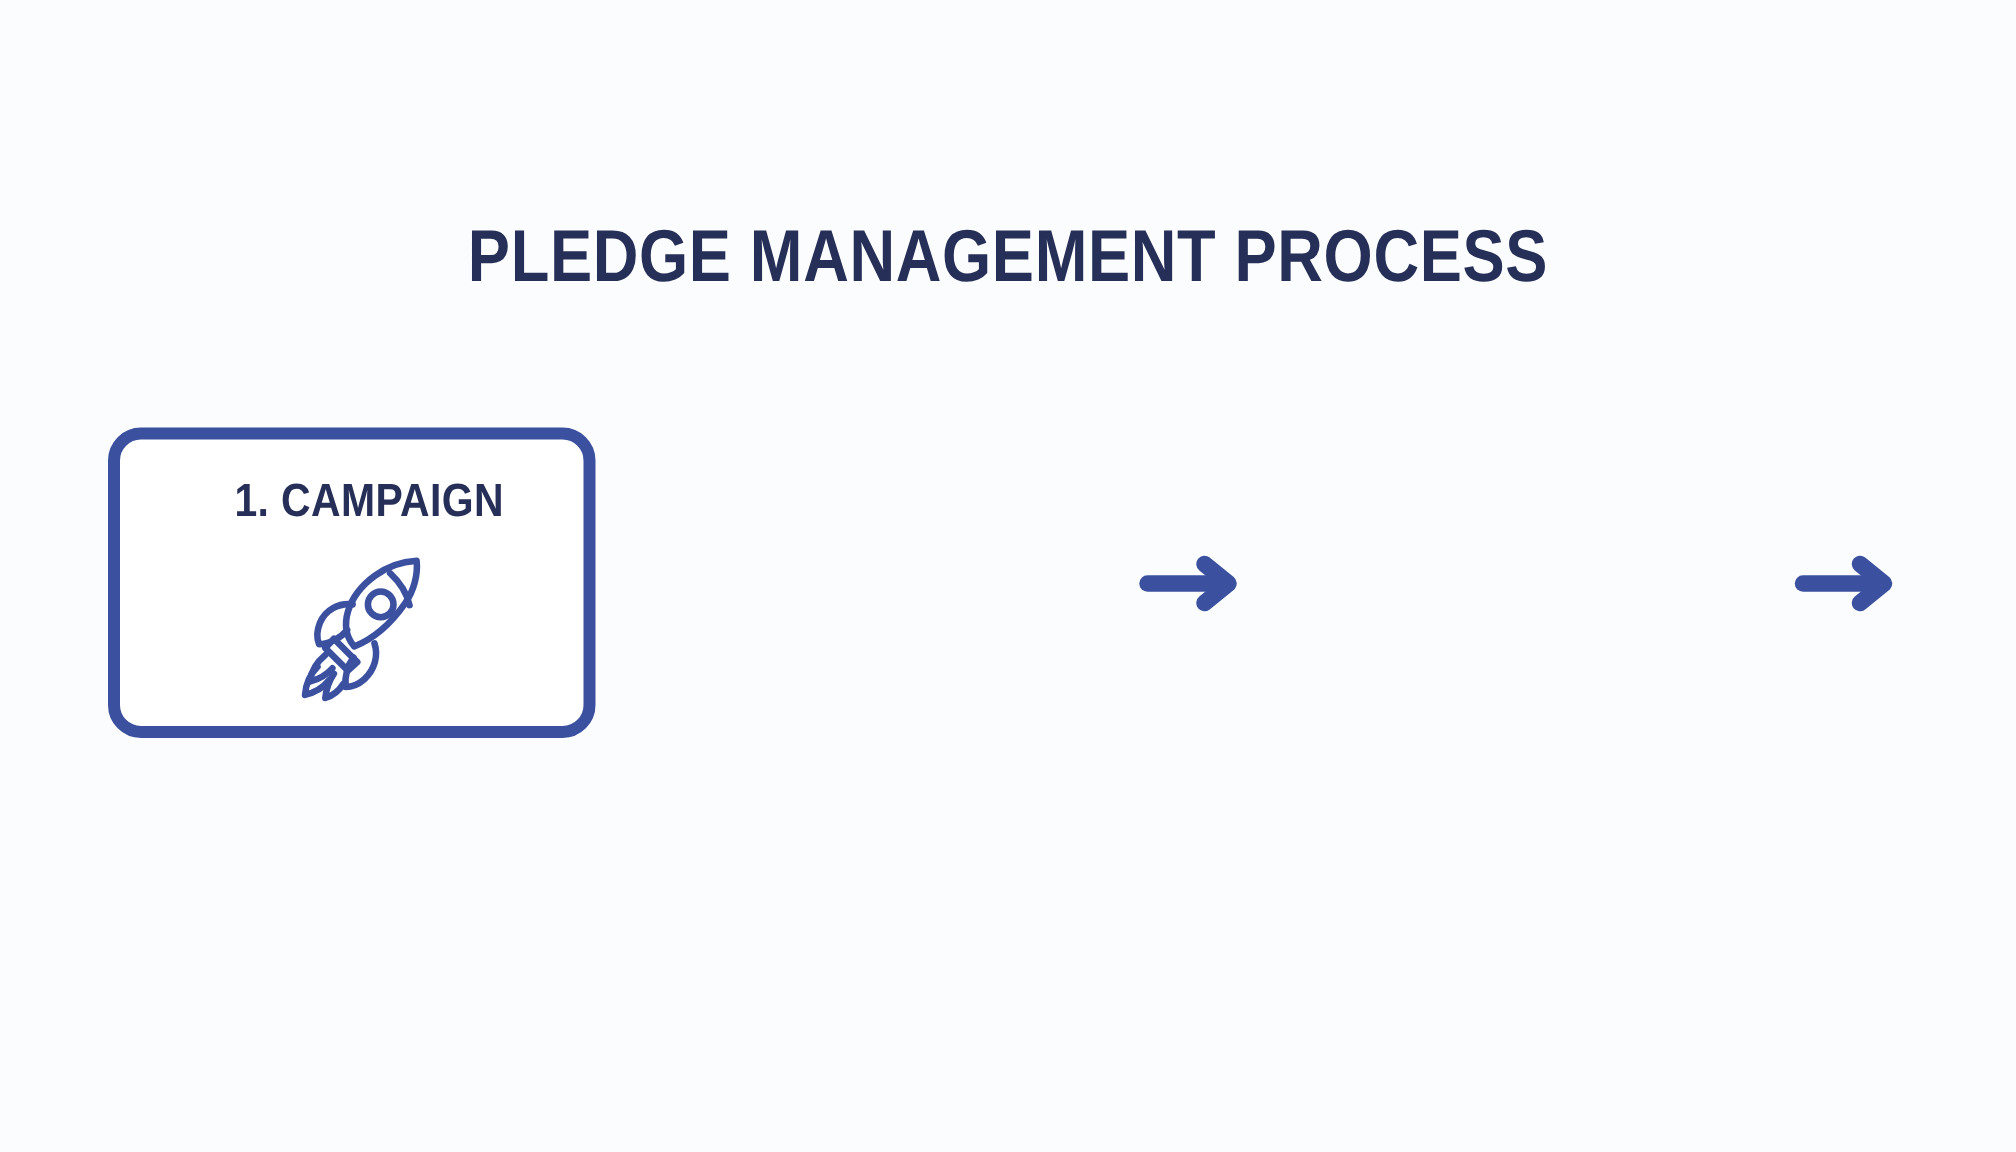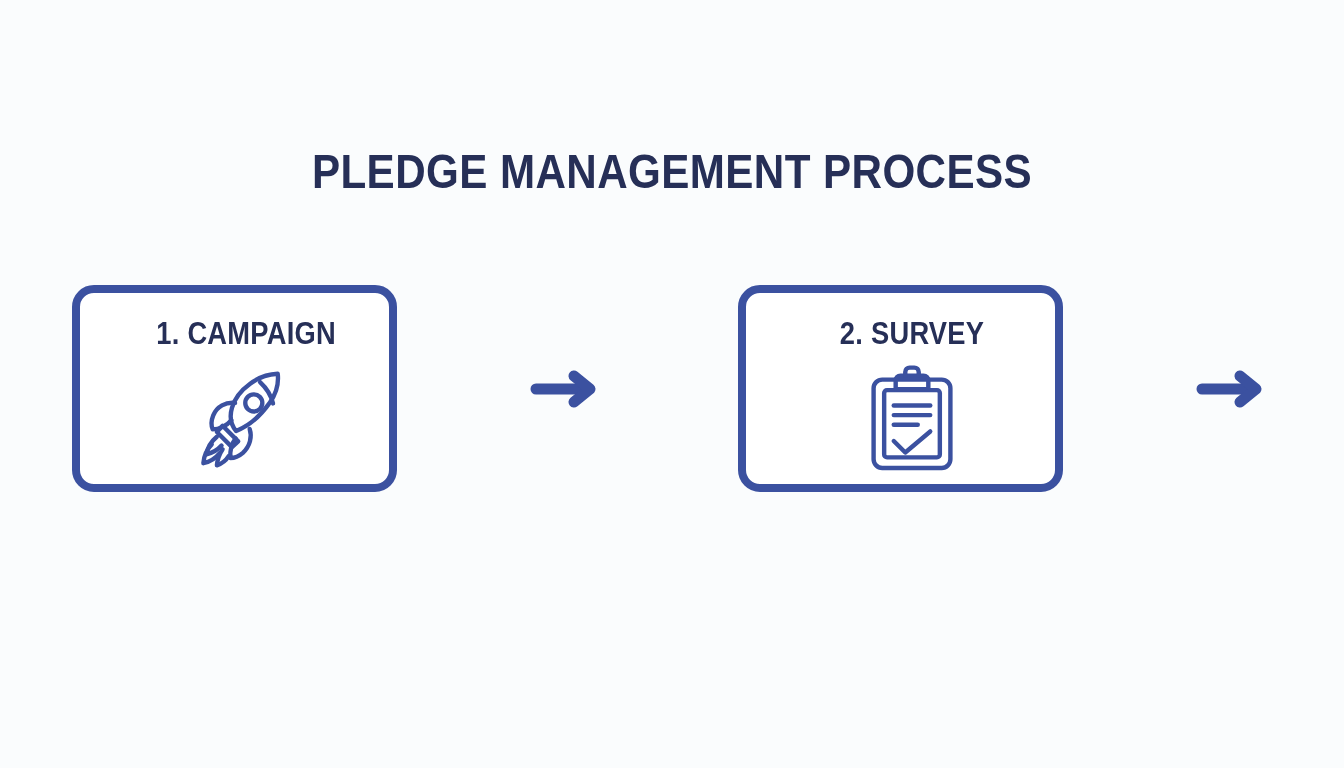--- a/index.html
+++ b/index.html
@@ -129,41 +129,20 @@
     </div>
   </div>
 
   <div class="flow-arrow">
     <svg viewBox="0 0 78 40" width="78" height="40" fill="none" stroke="#3b51a0" stroke-width="11" stroke-linecap="round" stroke-linejoin="round">
       <line x1="8" y1="20" x2="56" y2="20"></line>
       <polyline points="46,7 62,20 46,33"></polyline>
     </svg>
   </div>
 
-  <div class="step-card">
-    <div class="step-label">2. SURVEY</div>
-    <div class="step-icon">
-      <svg viewBox="0 0 100 112" width="96" height="108" fill="none" stroke="#3b51a0" stroke-width="4.6" stroke-linecap="round" stroke-linejoin="round">
-
-        <rect x="10" y="16" width="80" height="92" rx="9"></rect>
-
-        <rect x="21" y="27" width="58" height="70" rx="3"></rect>
-
-        <path d="M33 26 L33 17 C33 14 35 12 38 12 L62 12 C65 12 67 14 67 17 L67 26 Z"></path>
-
-        <path d="M43 12 L43 8 C43 5.5 45 3.5 47.5 3.5 L52.5 3.5 C55 3.5 57 5.5 57 8 L57 12"></path>
-
-        <line x1="31" y1="43" x2="69" y2="43"></line>
-        <line x1="31" y1="53" x2="69" y2="53"></line>
-        <line x1="31" y1="63" x2="56" y2="63"></line>
-
-        <polyline points="31,80 43,92 69,70"></polyline>
-      </svg>
-    </div>
-  </div>
 
   <div class="flow-arrow">
     <svg viewBox="0 0 78 40" width="78" height="40" fill="none" stroke="#3b51a0" stroke-width="11" stroke-linecap="round" stroke-linejoin="round">
       <line x1="8" y1="20" x2="56" y2="20"></line>
       <polyline points="46,7 62,20 46,33"></polyline>
     </svg>
   </div>
 
 
 </div>

